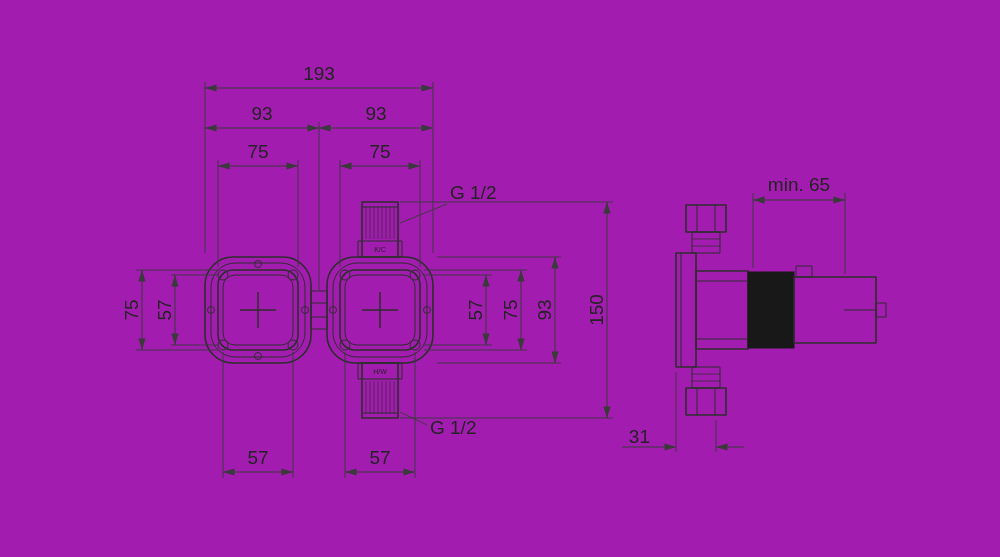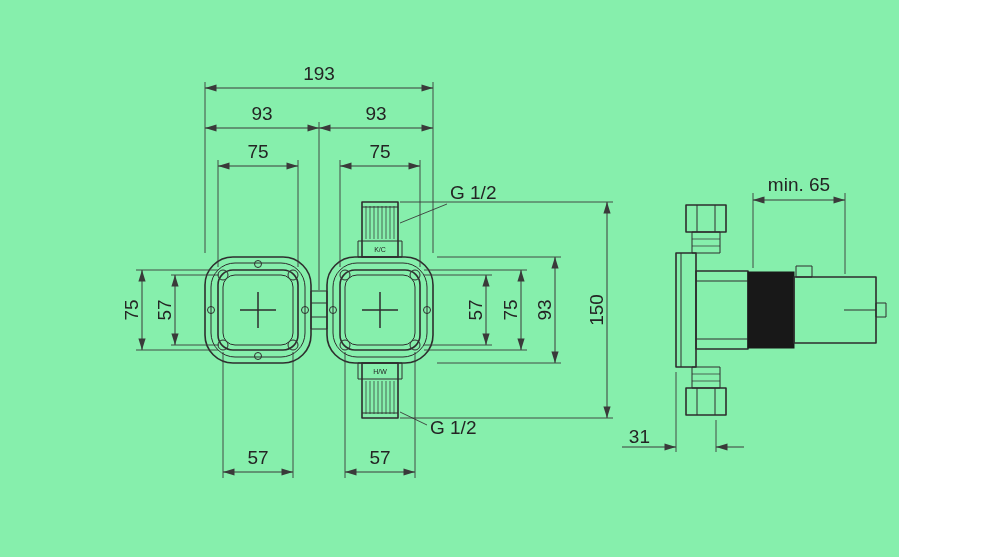--- a/index.html
+++ b/index.html
@@ -1,16 +1,16 @@
 <!DOCTYPE html>
 <html><head>
 <meta charset="utf-8">
 <style>
   html,body{margin:0;padding:0;background:#ffffff;}
-  .canvas{width:899px;height:557px;background:#86efac;overflow:hidden;position:relative;}
+  .canvas{width:1000px;height:557px;background:#a21caf;overflow:hidden;position:relative;}
   svg{display:block;}
   .outline{fill:none;stroke:#2e2e2e;stroke-width:1.6;stroke-linejoin:round;}
   .outline2{fill:none;stroke:#2e2e2e;stroke-width:1;stroke-linejoin:round;}
   .cross{fill:none;stroke:#2e2e2e;stroke-width:1.5;}
   .hatch{fill:none;stroke:#2e2e2e;stroke-width:0.7;}
   .fillsolid{fill:#181818;stroke:#181818;}
   .dimline{fill:none;stroke:#3a3a3a;stroke-width:1;}
   .extline{fill:none;stroke:#3a3a3a;stroke-width:0.9;}
   .dim-text{font-family:"Liberation Sans","DejaVu Sans",sans-serif;font-size:19px;fill:#242424;}
   .tiny-text{font-family:"Liberation Sans","DejaVu Sans",sans-serif;font-size:7px;fill:#242424;}

